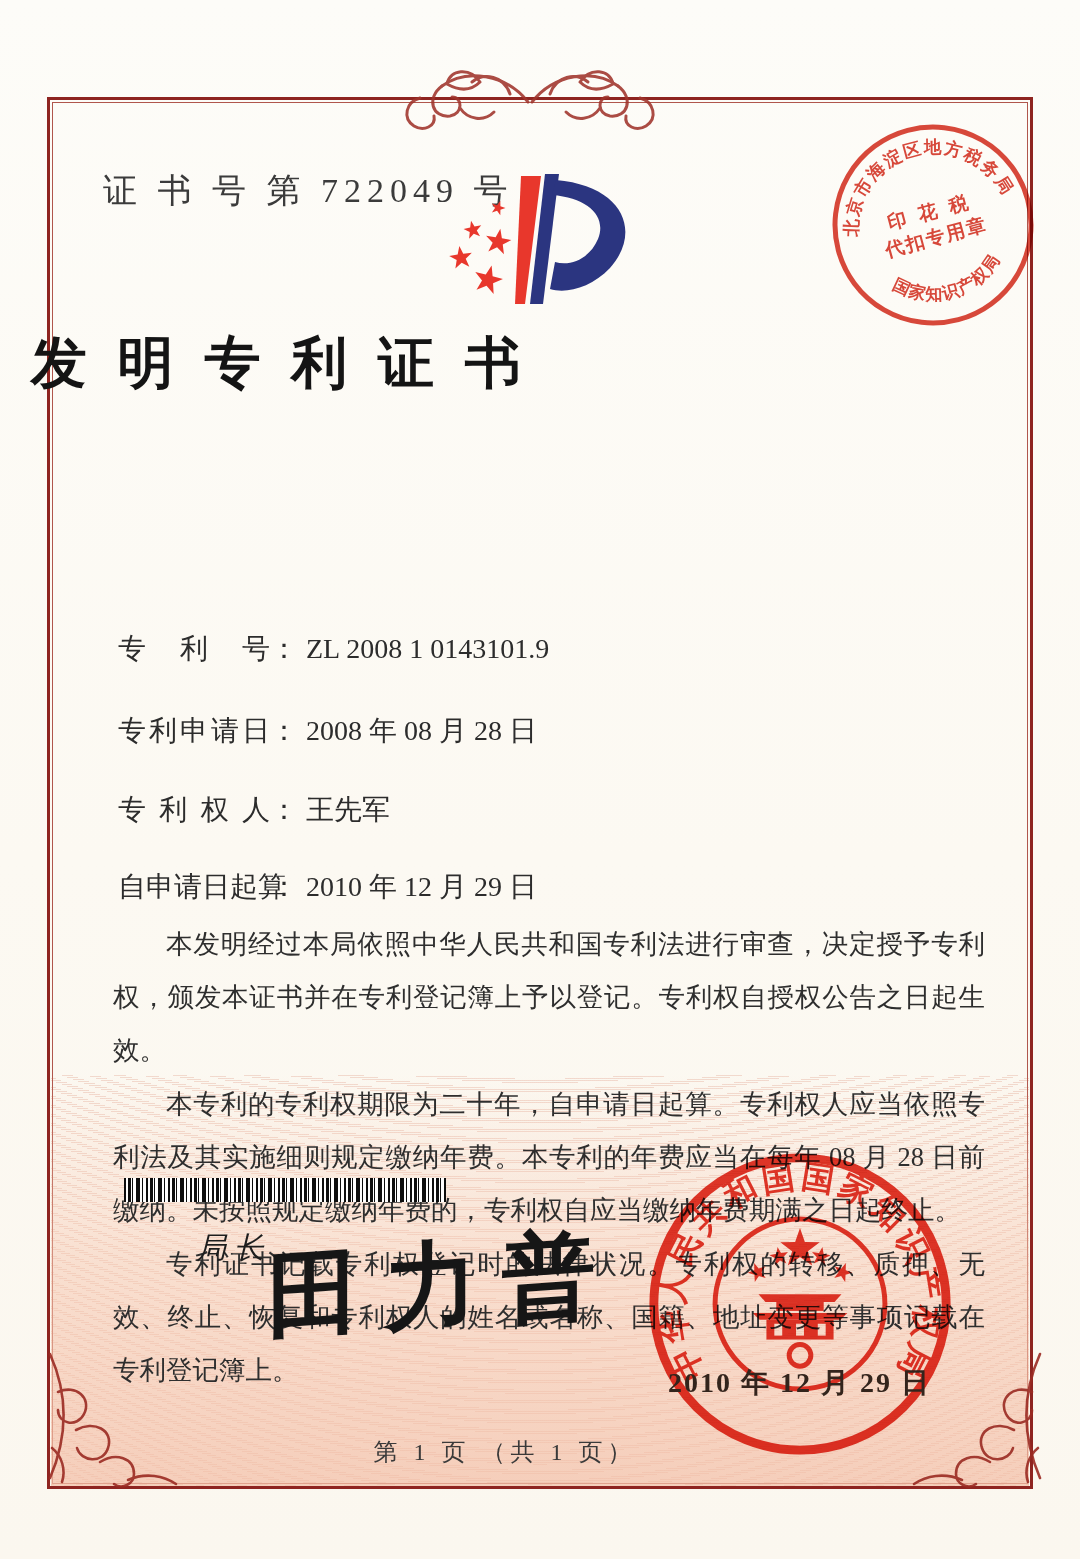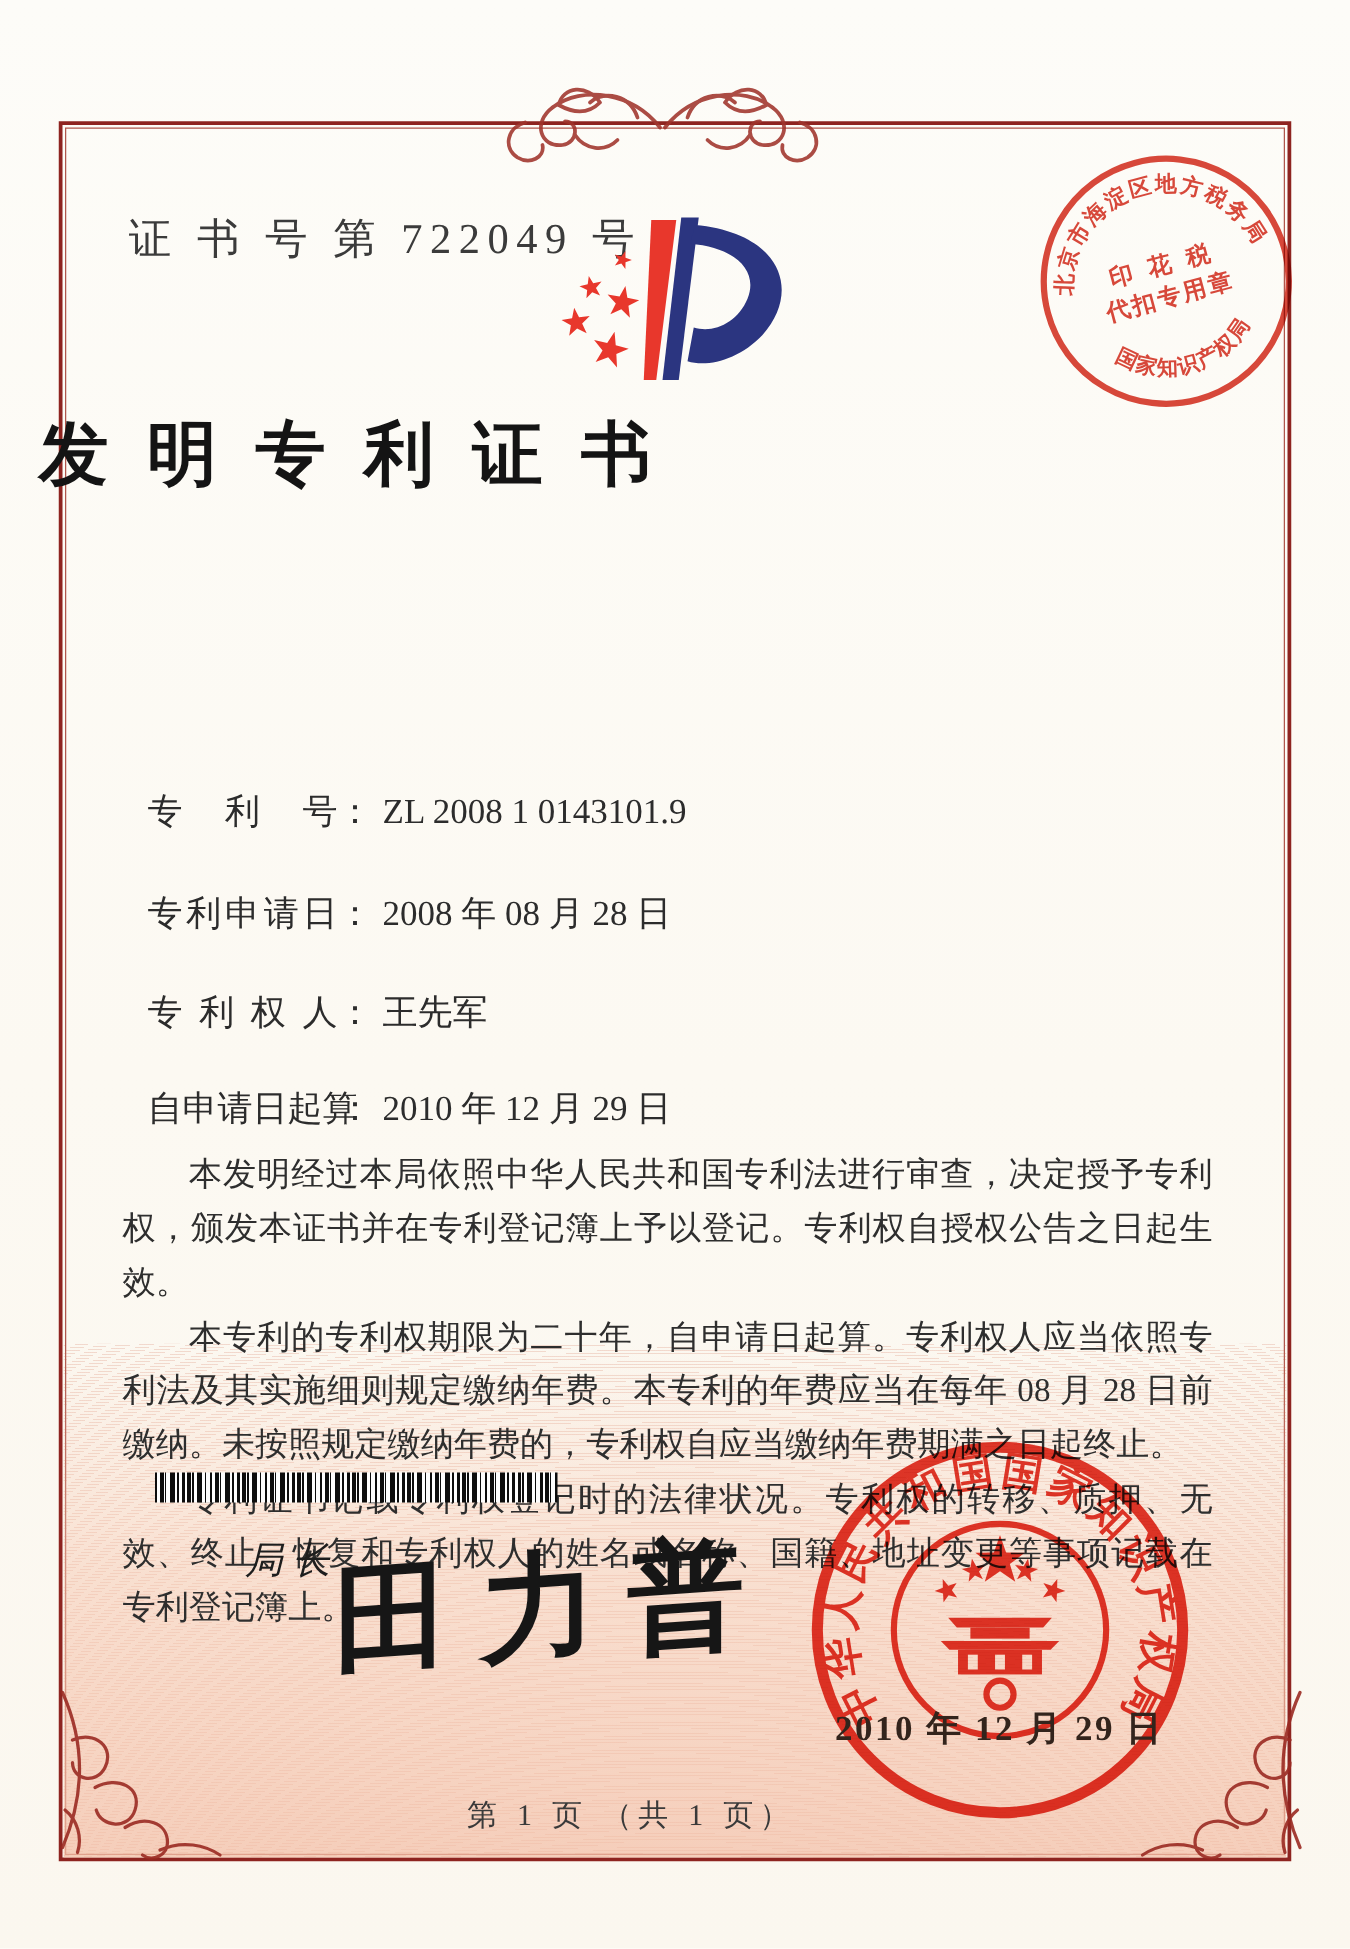--- a/index.html
+++ b/index.html
@@ -21,22 +21,22 @@
   }
   .cert-no { position:absolute; left:103px; top:168px; font-size:34px; letter-spacing:6px; color:#3b3b3b; }
   .logo { position:absolute; left:428px; top:168px; }
   .tax-stamp { position:absolute; left:826px; top:118px; mix-blend-mode:multiply; opacity:.92; }
   .title { position:absolute; left:0; top:326px; width:1080px; text-align:left;
            font-size:56px; font-weight:700; color:#141414; letter-spacing:.55em; text-indent:.55em; }
   .field { position:absolute; left:118px; font-size:28px; color:#2c2c2c; white-space:nowrap; }
   .field .lbl { display:inline-block; width:152px; text-align:justify; text-align-last:justify; vertical-align:bottom; }
   .field .val { padding-left:8px; }
   .f0{top:470px} .f1{top:550px} .f2{top:630px} .f3{top:712px} .f4{top:791px} .f5{top:868px}
-  .paras { position:absolute; left:98px; top:918px; width:872px; font-size:26.5px;
-           line-height:43px; color:#2e2e2e; text-align:justify; }
+  .paras { position:absolute; left:113px; top:918px; width:872px; font-size:26.5px;
+           line-height:53px; color:#2e2e2e; text-align:justify; }
   .paras p { margin:0 0 1px 0; text-indent:2em; }
   .barcode { position:absolute; left:124px; top:1178px; width:322px; height:24px;
     background:repeating-linear-gradient(90deg,#0c0c0c 0 2px,#fdfdfd 2px 4px,#0c0c0c 4px 7px,#fdfdfd 7px 8px,#0c0c0c 8px 9px,#fdfdfd 9px 12px,#0c0c0c 12px 16px,#fdfdfd 16px 18px,#0c0c0c 18px 19px,#fdfdfd 19px 22px); }
   .sig-title { position:absolute; left:196px; top:1228px; font-size:30px; letter-spacing:8px; color:#1d1d1d;font-style:italic; }
   .sig-name { position:absolute; left:266px; top:1222px; font-size:94px; font-weight:900;
               letter-spacing:24px; color:#161616; transform:rotate(-4deg) skewX(-4deg); }
   .main-seal { position:absolute; left:642px; top:1146px; mix-blend-mode:multiply; opacity:.93; }
   .seal-date { position:absolute; left:668px; top:1364px; font-size:28px; font-weight:700;
                letter-spacing:2px; color:#33241c; z-index:5; }
   .footer { position:absolute; left:0; top:1436px; width:1010px; text-align:center;

